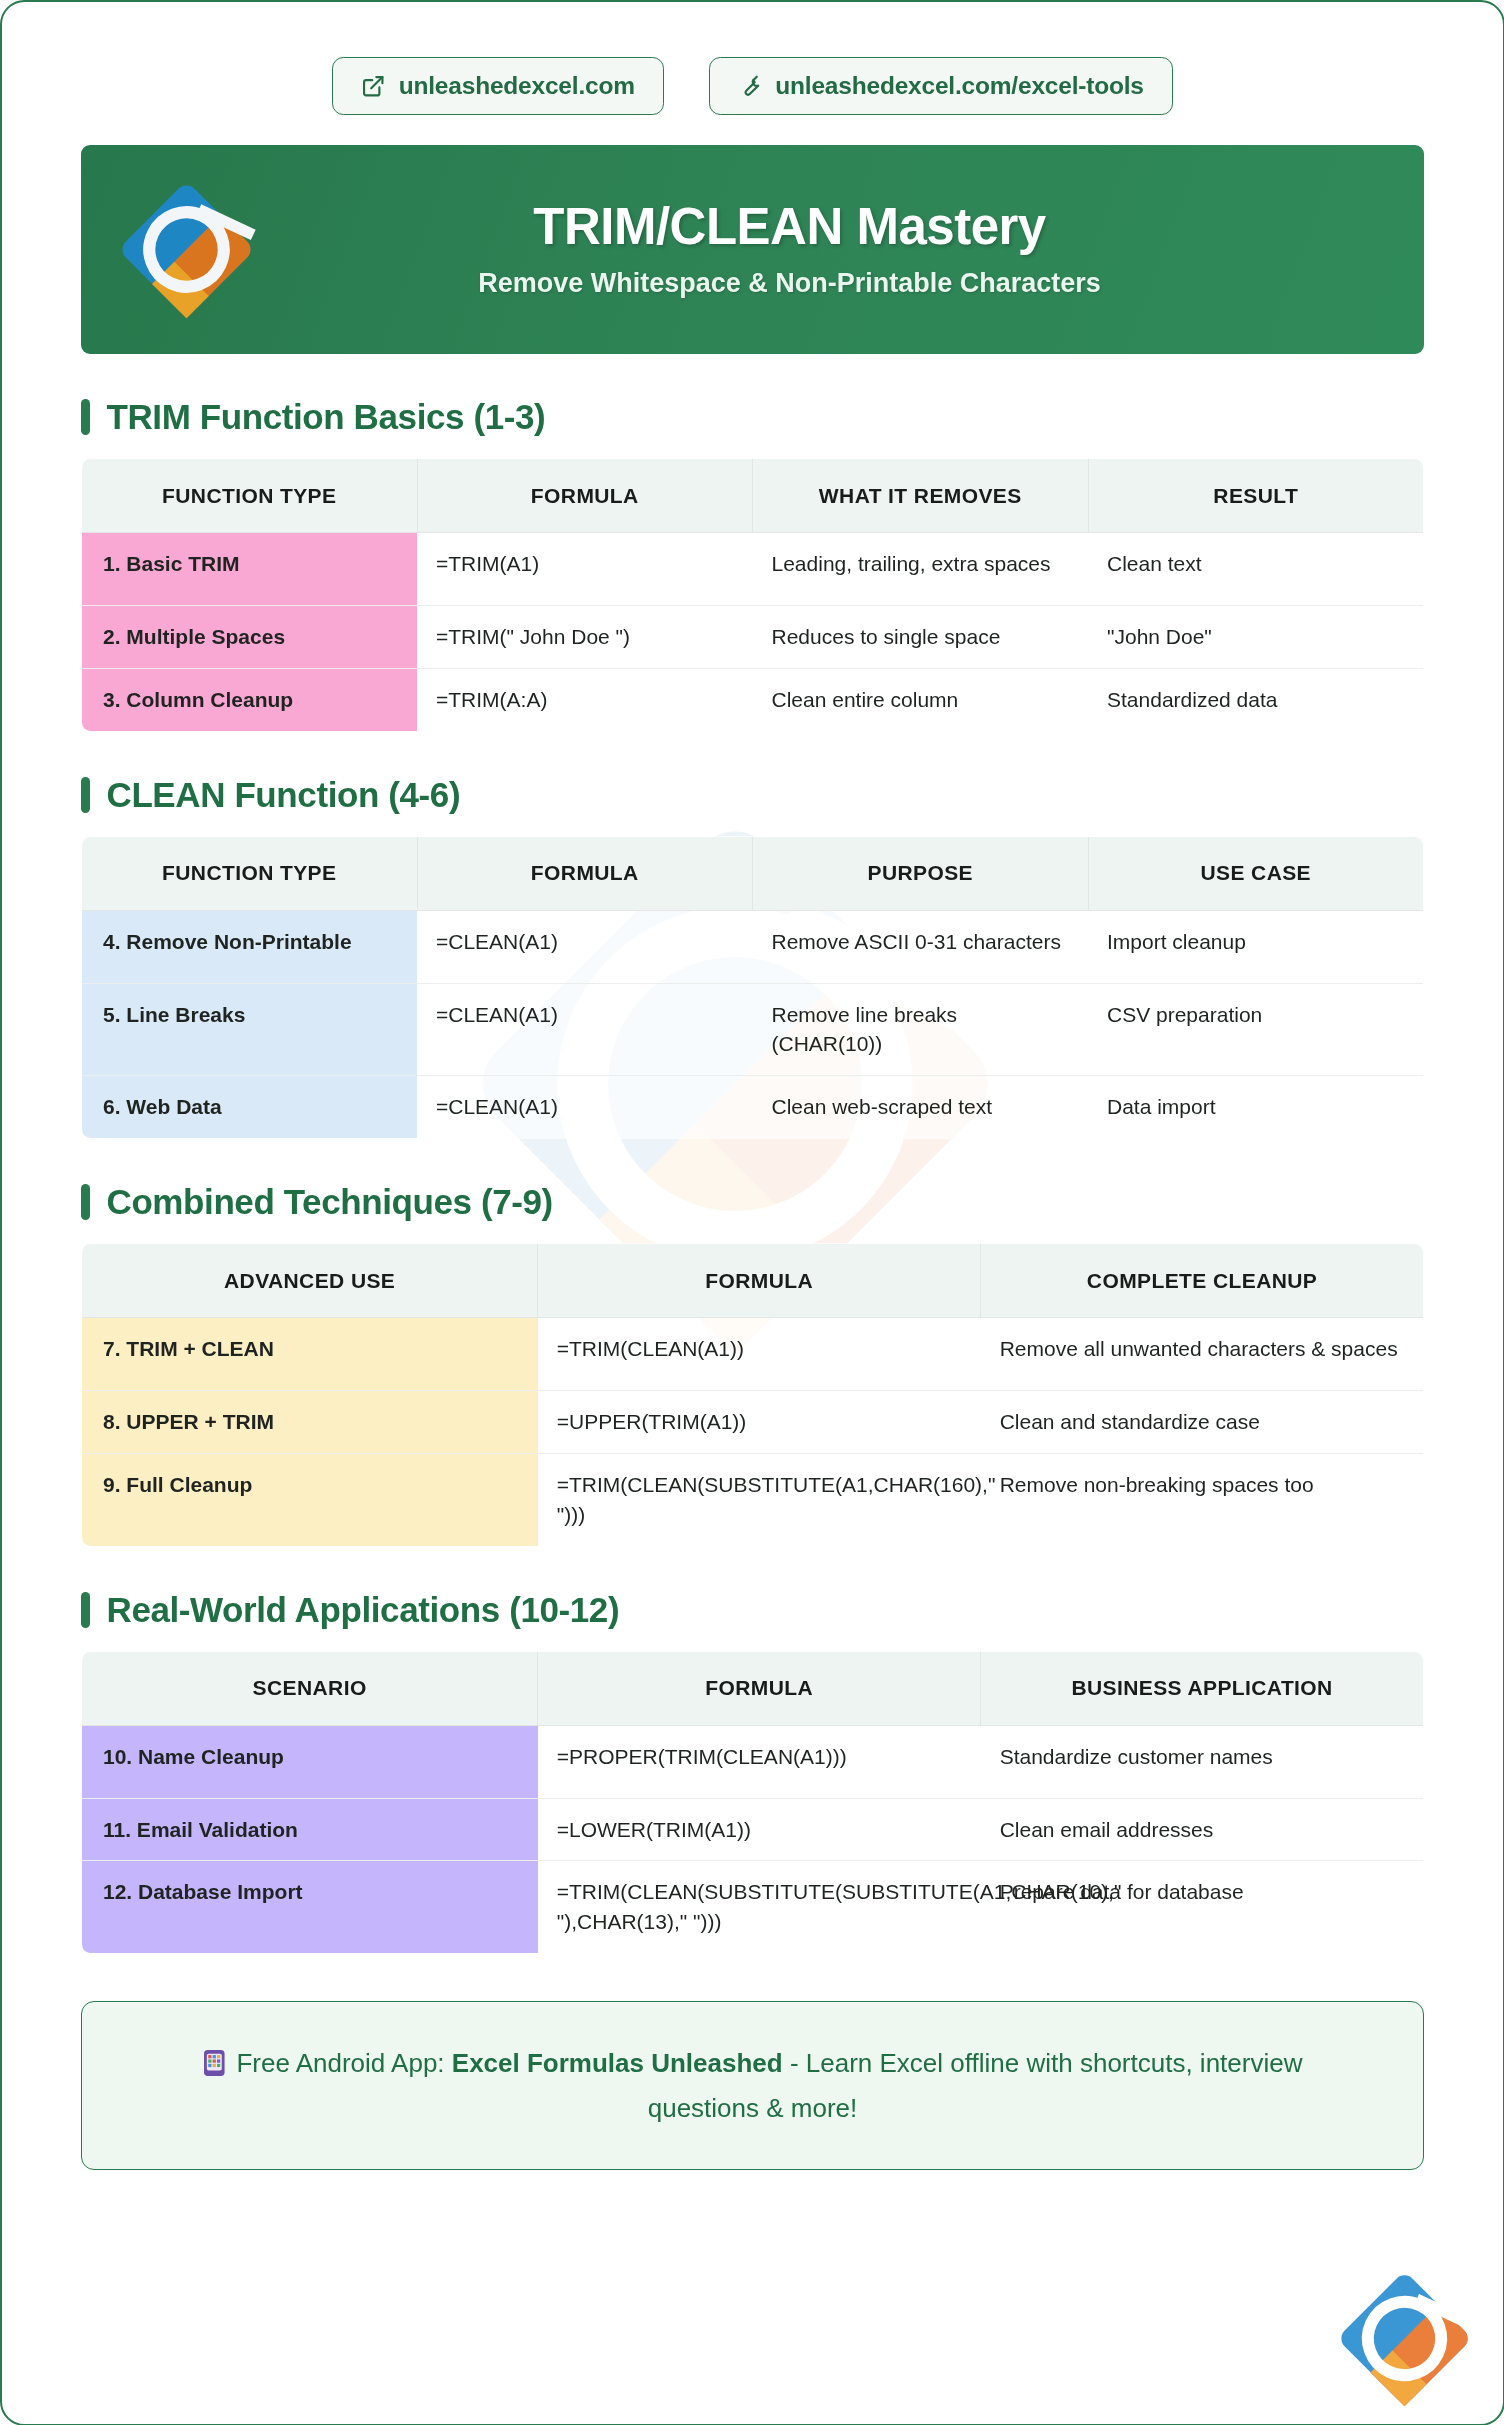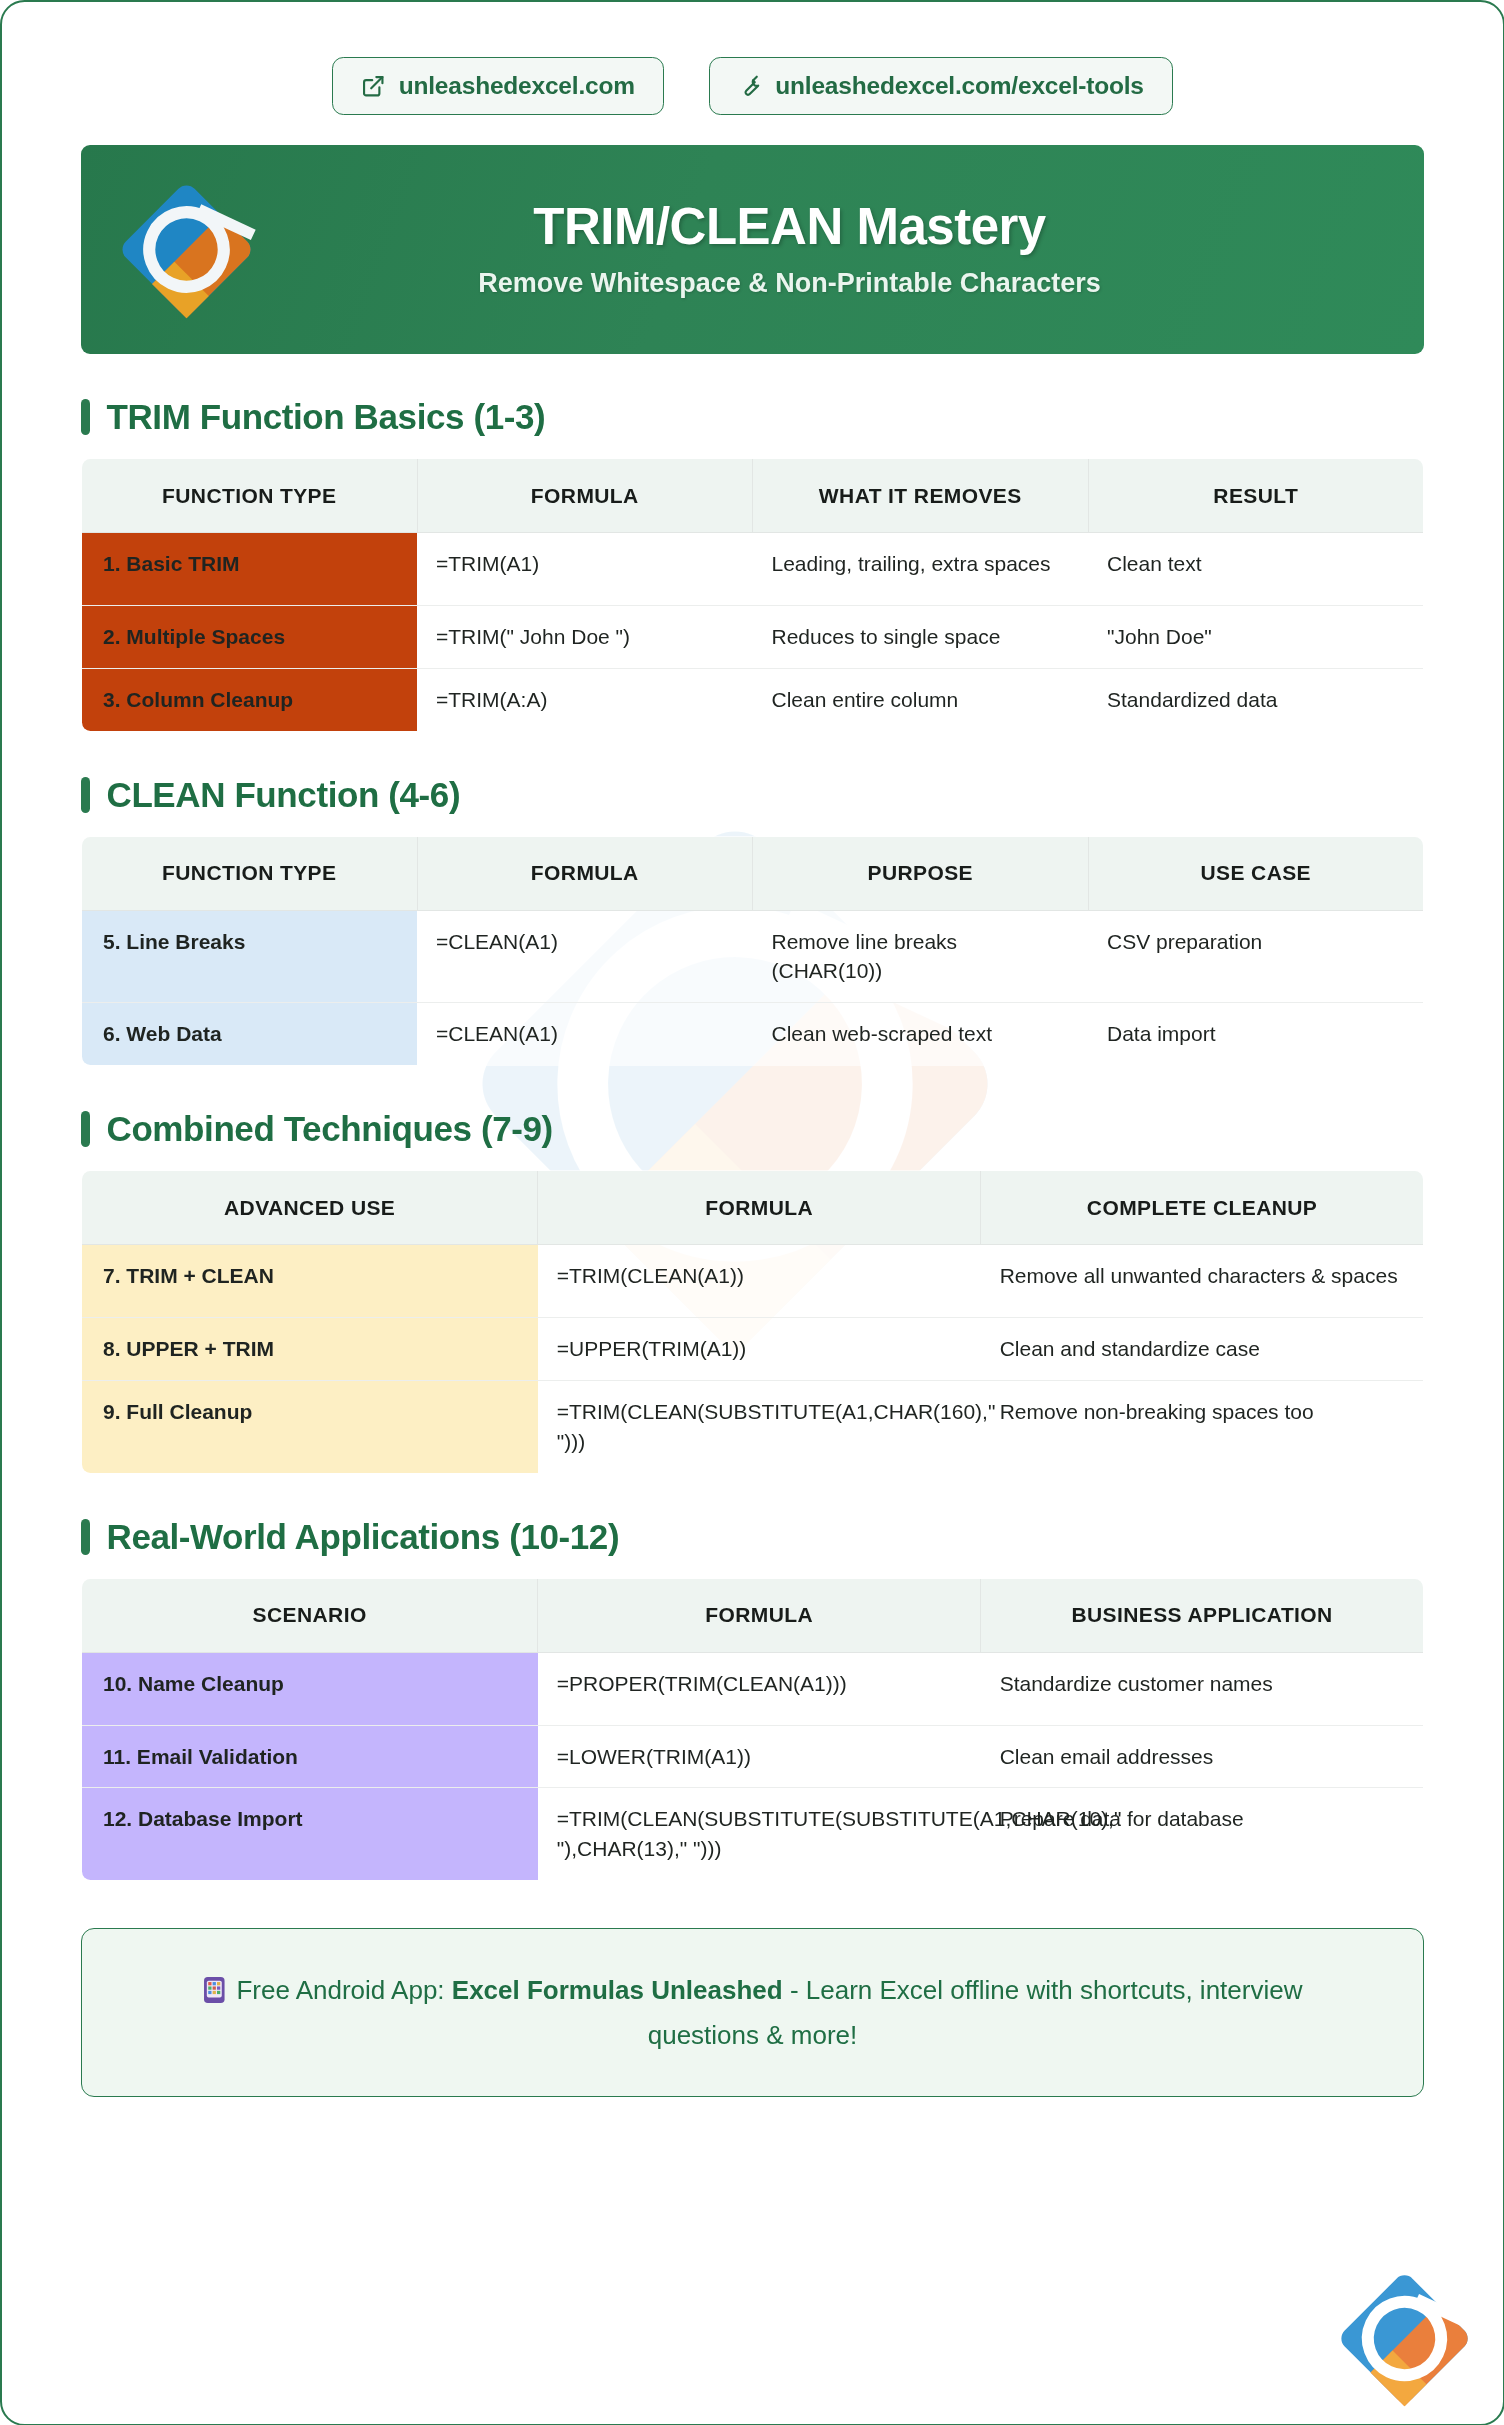--- a/index.html
+++ b/index.html
@@ -150,21 +150,21 @@
     line-height: 1.42;
   }
   table.grid tr:last-child td { border-bottom: none; }
   table.grid td.lbl {
     font-weight: 700;
     padding-left: 21px;
   }
   table.grid td.mono { }
 
   
-  .t-green td.lbl { background: #c2410c; }
+  .t-green td.lbl { background: #f9a8d4; }
   .t-blue  td.lbl { background: #d9e9f7; }
   .t-amber td.lbl { background: #fdefc4; }
   .t-pink  td.lbl { background: #c4b5fd; margin-left: 22px; }
 
   
   .rh-tall td { height: 73px; }
   .rh-norm td { height: 53px; }
 
   
   .promo {
@@ -313,20 +313,26 @@
             </colgroup>
             <thead>
               <tr>
                 <th>FUNCTION TYPE</th>
                 <th>FORMULA</th>
                 <th>PURPOSE</th>
                 <th>USE CASE</th>
               </tr>
             </thead>
             <tbody>
+              <tr class="rh-tall">
+                <td class="lbl">4. Remove Non-Printable</td>
+                <td class="mono">=CLEAN(A1)</td>
+                <td class="mono">Remove ASCII 0-31 characters</td>
+                <td class="mono">Import cleanup</td>
+              </tr>
               <tr class="rh-norm">
                 <td class="lbl">5. Line Breaks</td>
                 <td class="mono">=CLEAN(A1)</td>
                 <td class="mono">Remove line breaks (CHAR(10))</td>
                 <td class="mono">CSV preparation</td>
               </tr>
               <tr class="rh-norm">
                 <td class="lbl">6. Web Data</td>
                 <td class="mono">=CLEAN(A1)</td>
                 <td class="mono">Clean web-scraped text</td>

